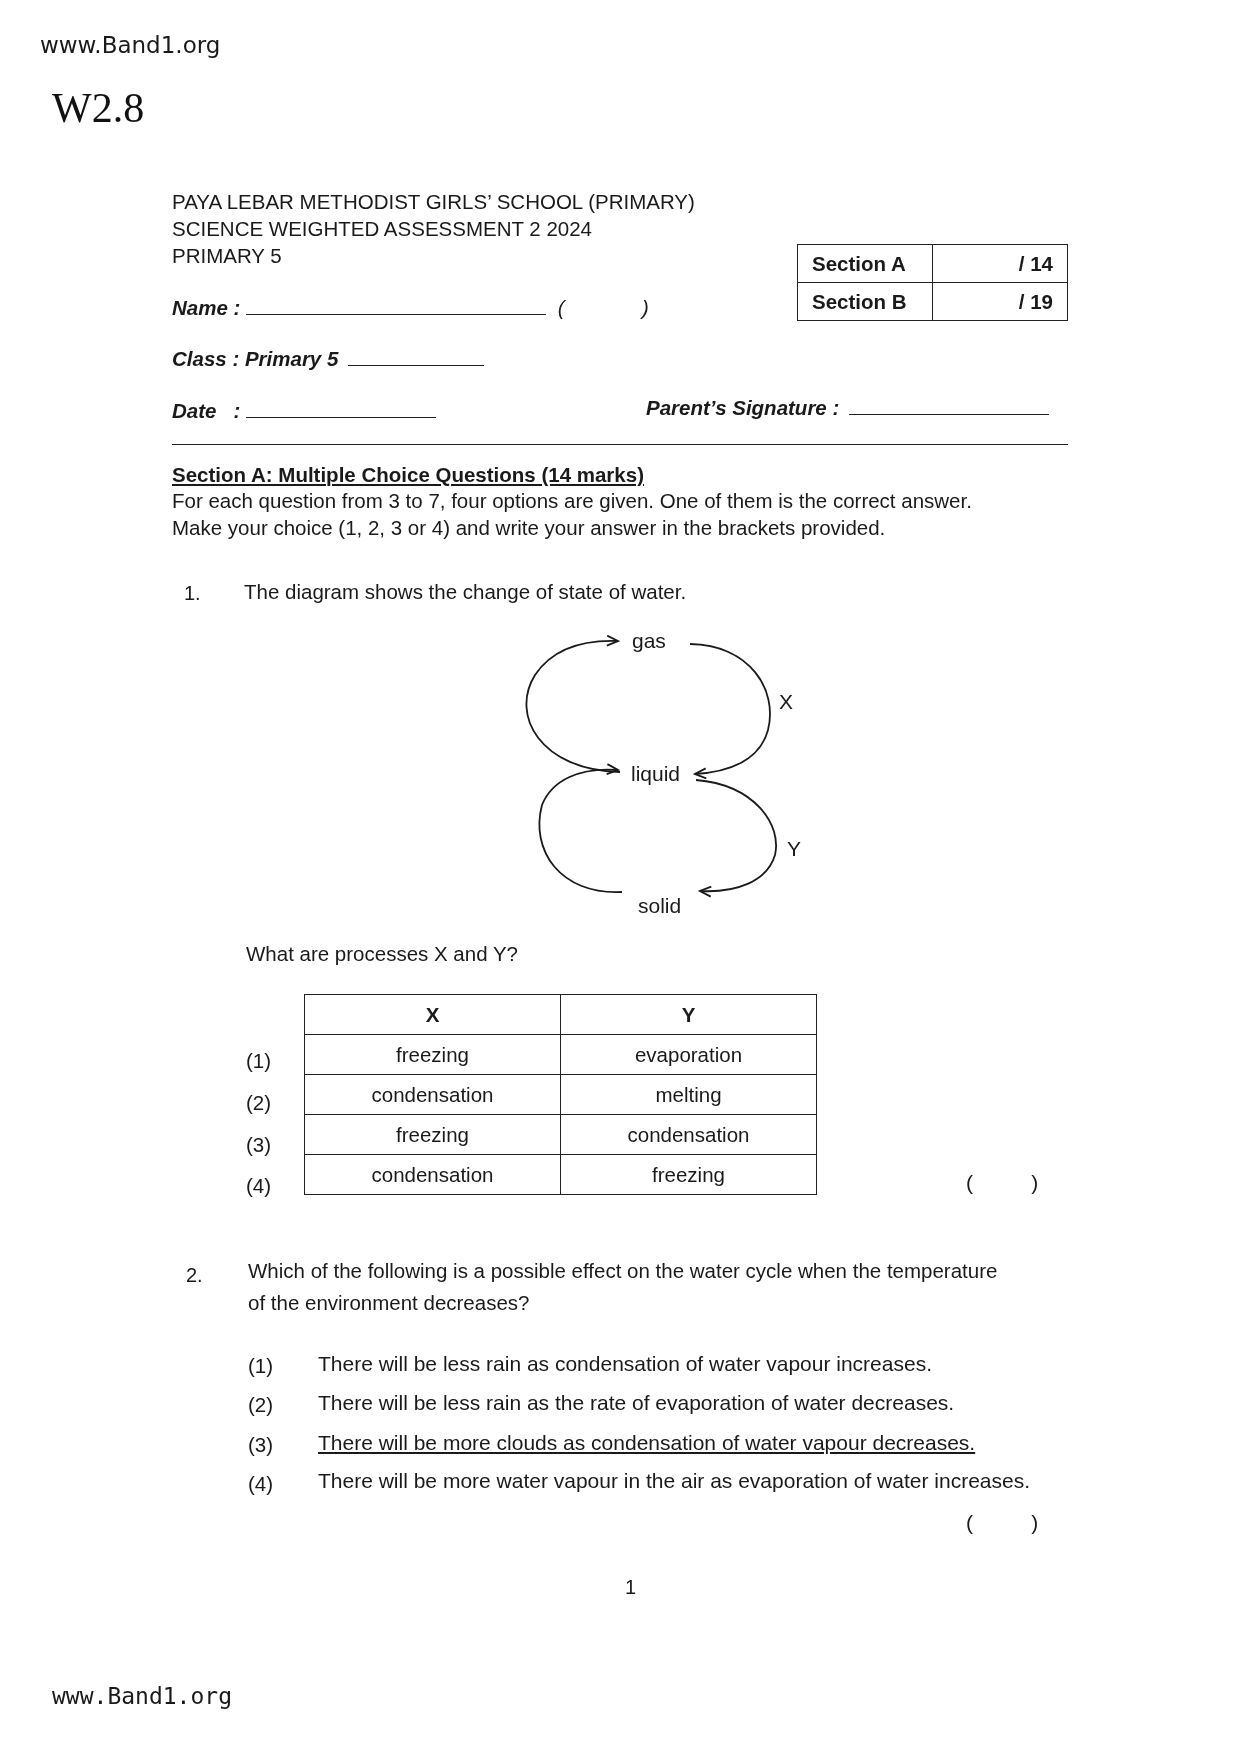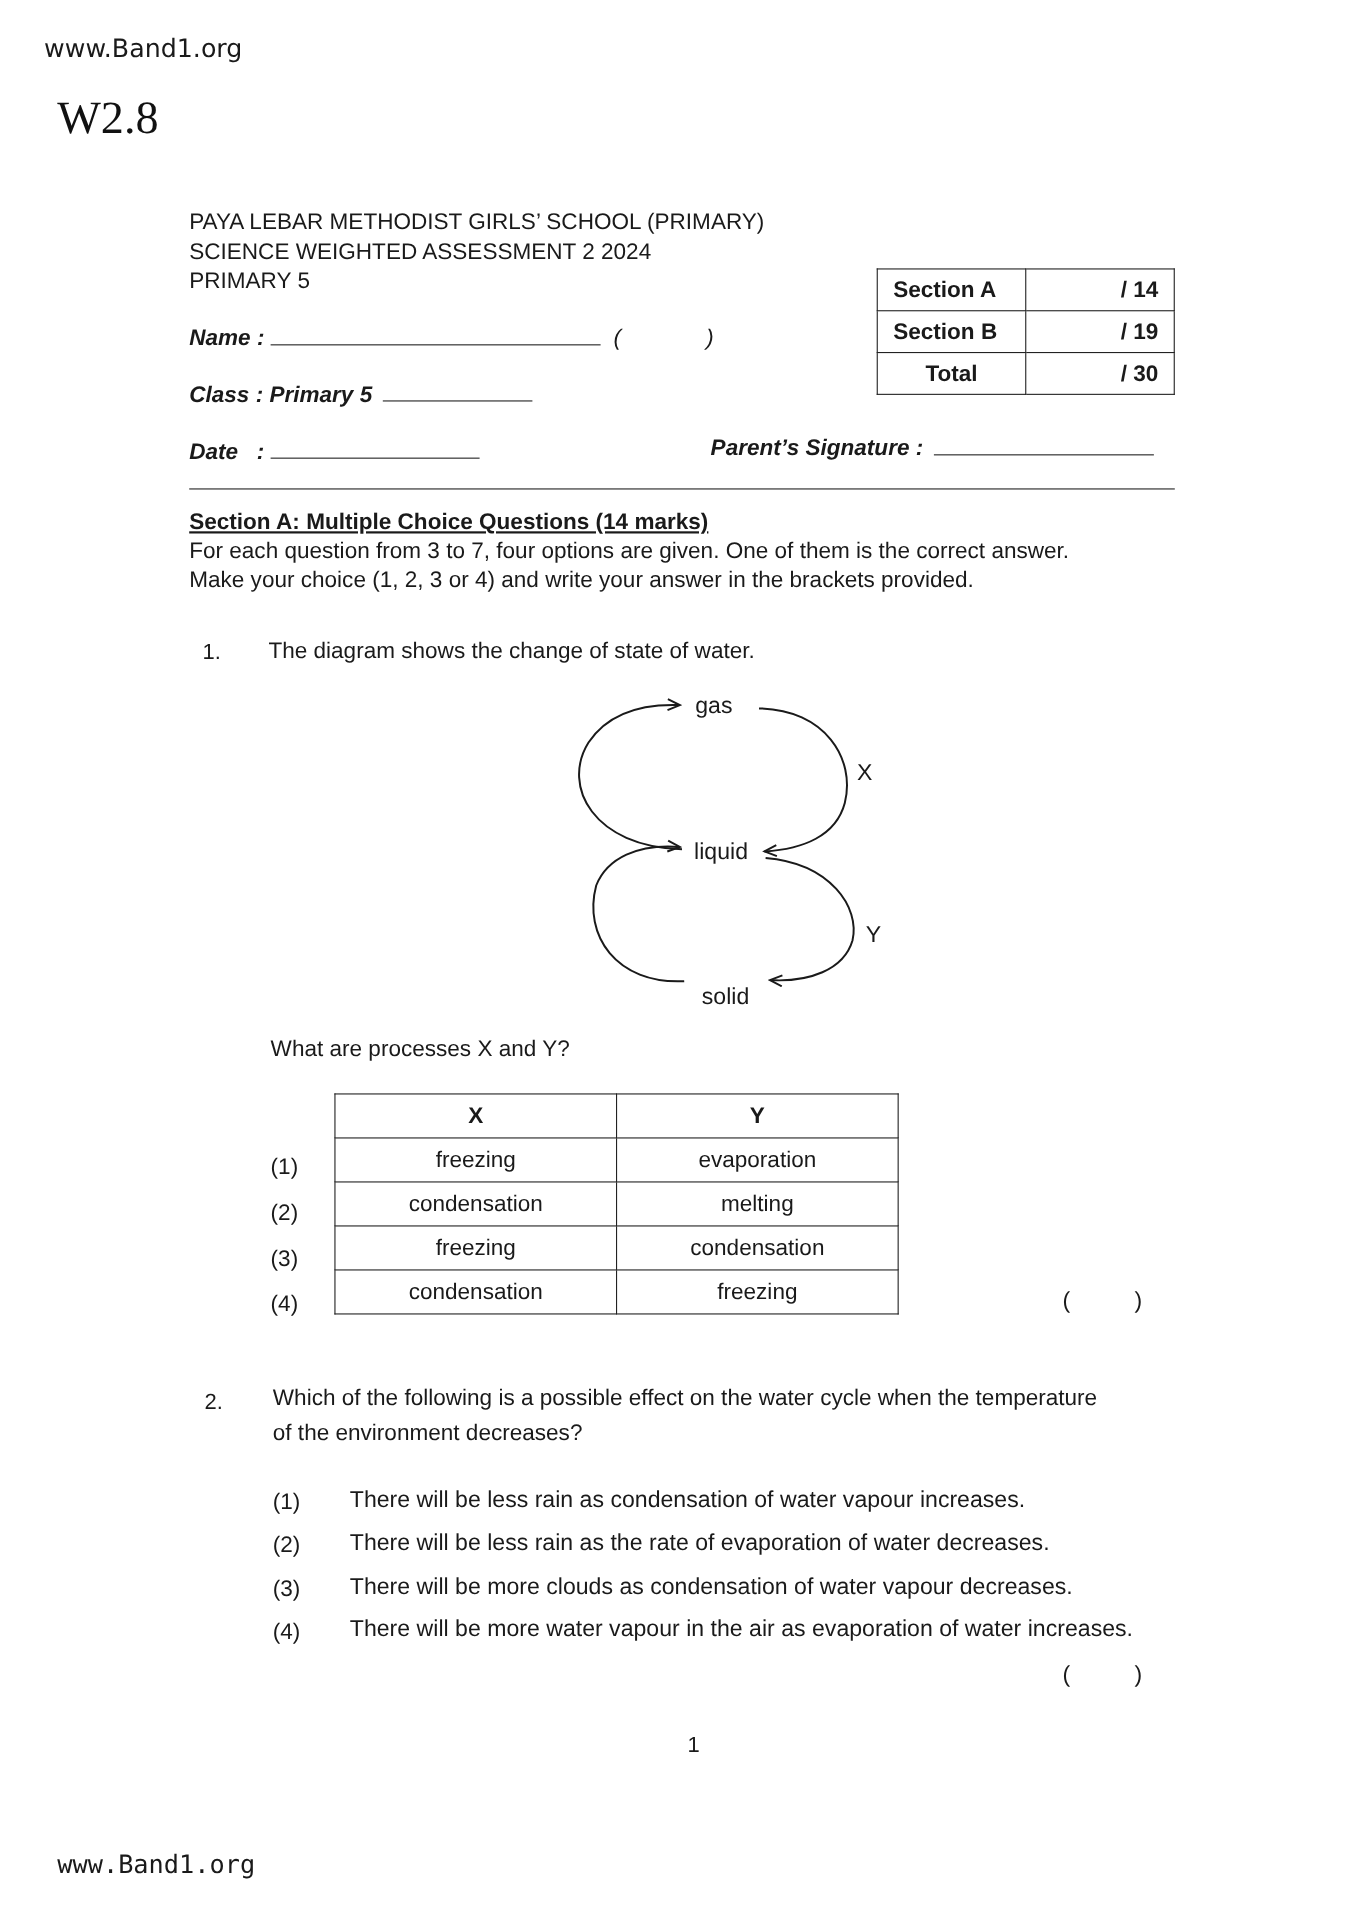--- a/index.html
+++ b/index.html
@@ -49,24 +49,20 @@
 
 <table class="abs marks-table">
   <tbody>
       <tr>
     <td class="lbl">Section A</td>
     <td class="val">/ 14</td>
   </tr>
   <tr>
     <td class="lbl">Section B</td>
     <td class="val">/ 19</td>
-  </tr>
-  <tr>
-    <td class="lbl" style="text-align:center">Total</td>
-    <td class="val">/ 30</td>
   </tr>
 </tbody>
   </table>
 
 <div class="abs field" style="left:172px; top:296px;">
   <span>Name :</span>
   <span class="line" style="width:300px;"></span>
   <span style="font-weight:normal; margin-left:6px;">(</span>
   <span style="display:inline-block; width:66px;"></span>
   <span style="font-weight:normal;">)</span>
@@ -151,19 +147,19 @@
 
 <div class="abs qnum" style="left:186px; top:1264px;">2.</div>
 <div class="abs qtext" style="left:248px; top:1259px;">Which of the following is a possible effect on the water cycle when the temperature</div>
 <div class="abs qtext" style="left:248px; top:1291px;">of the environment decreases?</div>
 
 <div class="abs optlbl" style="left:248px; top:1354px;">(1)</div>
 <div class="abs q2opt" style="left:318px; top:1352px;">There will be less rain as condensation of water vapour increases.</div>
 <div class="abs optlbl" style="left:248px; top:1393px;">(2)</div>
 <div class="abs q2opt" style="left:318px; top:1391px;">There will be less rain as the rate of evaporation of water decreases.</div>
 <div class="abs optlbl" style="left:248px; top:1433px;">(3)</div>
-<div class="abs q2opt" style="left:318px; top:1431px;">There will be more clouds as condensation of water vapour decreases.</div>
+<div class="abs q2opt" style="left:318px; top:1431px;text-decoration:underline;">There will be more clouds as condensation of water vapour decreases.</div>
 <div class="abs optlbl" style="left:248px; top:1472px;">(4)</div>
 <div class="abs q2opt" style="left:318px; top:1469px;">There will be more water vapour in the air as evaporation of water increases.</div>
 <div class="abs bracket" style="left:966px; top:1511px;">(          )</div>
 
 <div class="abs pageno">1</div>
 <div class="abs wm-bot">www.Band1.org</div>
 
 </body></html>

